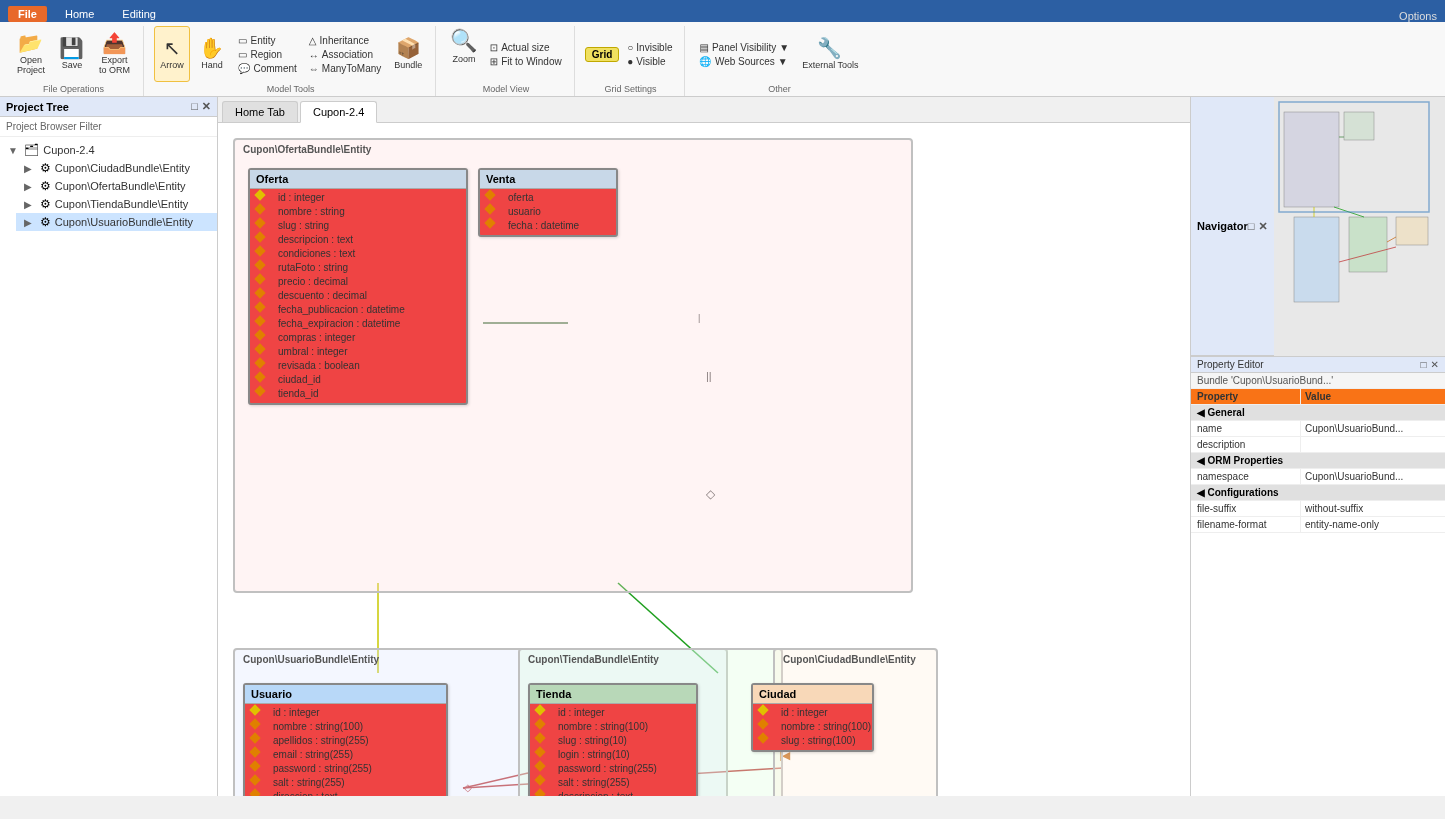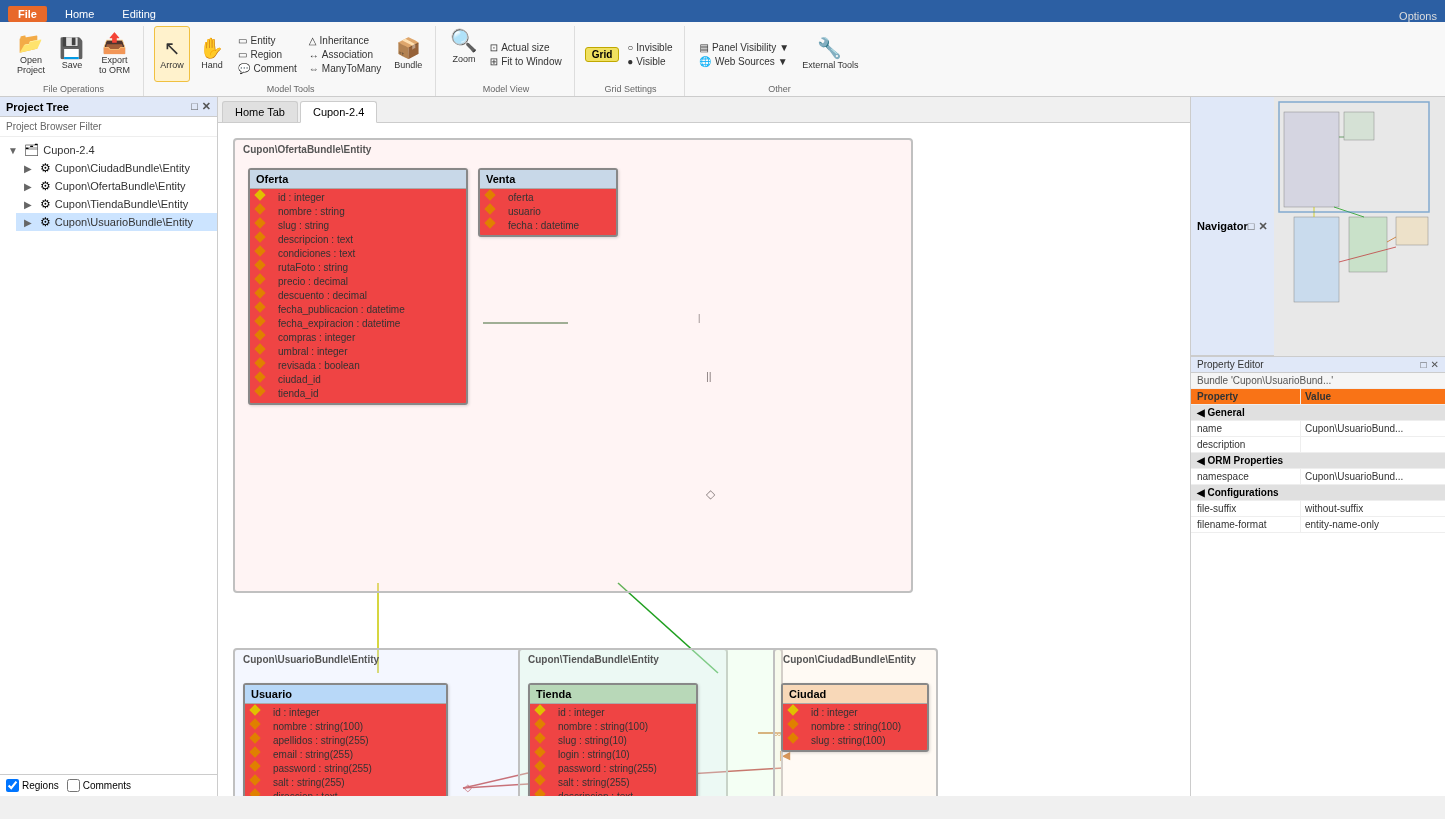--- a/index.html
+++ b/index.html
@@ -536,30 +536,20 @@
           <span class="tree-icon">⚙</span>
           <span class="tree-label">Cupon\TiendaBundle\Entity</span>
         </div>
         <div class="tree-item selected">
           <span class="tree-toggle">▶</span>
           <span class="tree-icon">⚙</span>
           <span class="tree-label">Cupon\UsuarioBundle\Entity</span>
         </div>
       </div>
     </div>
-    <div class="panel-bottom">
-      <label class="checkbox-item">
-        <input type="checkbox" checked="" style="">
-        <span>Regions</span>
-      </label>
-      <label class="checkbox-item">
-        <input type="checkbox" style="">
-        <span>Comments</span>
-      </label>
-    </div>
   </div>
 
   <div class="canvas-area">
 
     <div class="tab-bar">
       <div class="tab">Home Tab</div>
       <div class="tab active">Cupon-2.4</div>
     </div>
 
     <div class="canvas-scroll">
@@ -751,21 +741,21 @@
                 <span class="field-text">salt : string(255)</span>
               </div>
             <div class="field-row">
                 <div class="field-diamond"></div>
                 <span class="field-text">descripcion : text</span>
               </div>
 
           </div>
         </div>
 
-        <div class="entity-box" style="left:563px; top:560px; width:148px;">
+        <div class="entity-box" style="left:533px; top:560px; width:123px;">
           <div class="entity-header" style="background:#f8d8b8;">Ciudad</div>
           <div class="entity-fields">
             <div class="field-row">
                 <div class="field-diamond key"></div>
                 <span class="field-text">id : integer</span>
               </div>
             <div class="field-row">
                 <div class="field-diamond"></div>
                 <span class="field-text">nombre : string(100)</span>
               </div>

